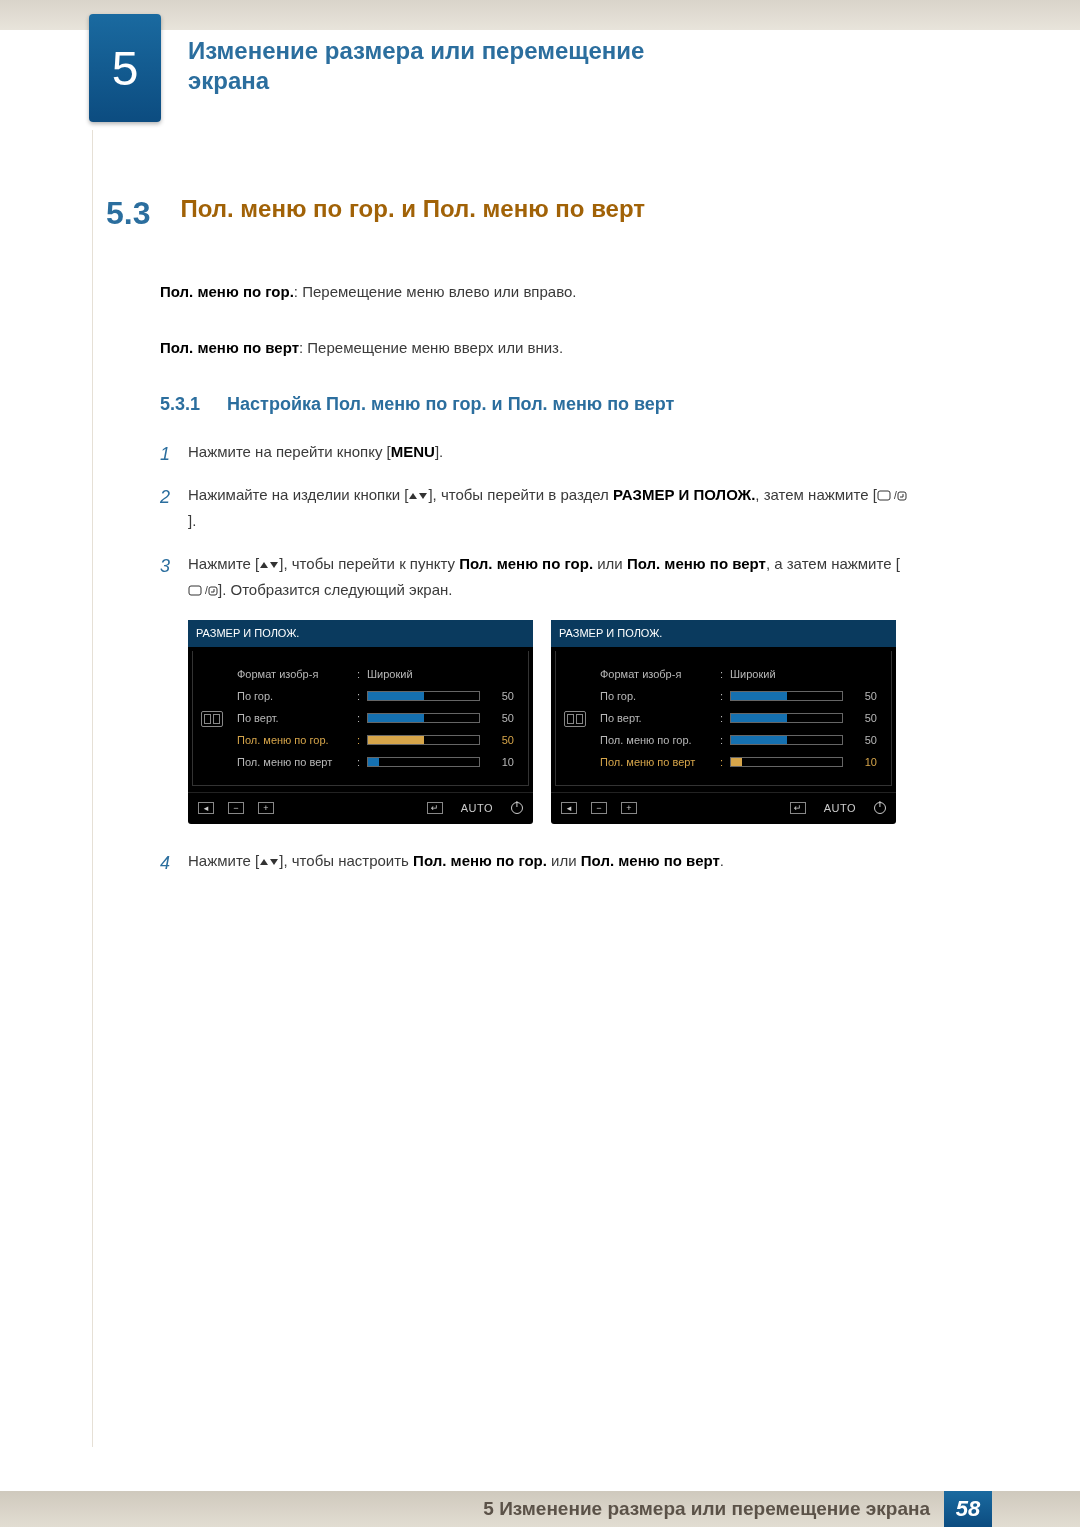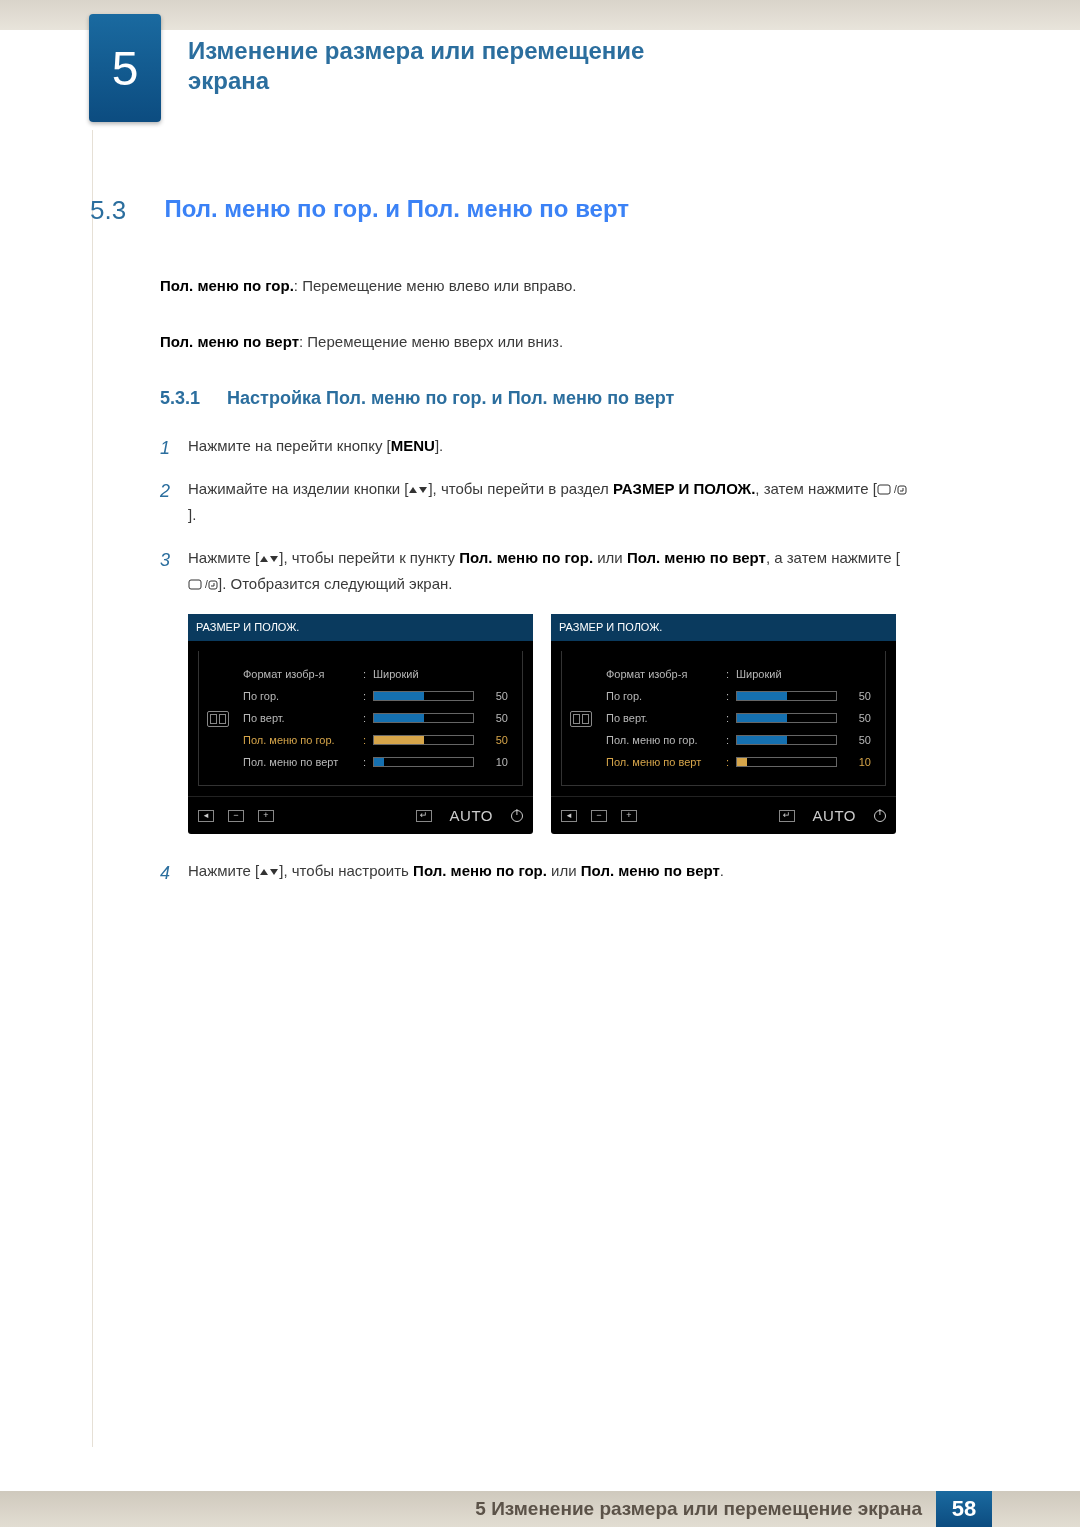--- a/index.html
+++ b/index.html
@@ -44,26 +44,27 @@
   .content {
     position: absolute;
     left: 90px;
     top: 195px;
     width: 820px;
   }
   .section-num {
     display: inline-block;
     width: 70px;
     color: #2b6e9e;
-    font-size: 26px;
-    font-weight: normal;
+    font-size: 32px;
+    font-weight: bold;
     vertical-align: top;
+    margin-left: 16px;
   }
   .section-title {
-    color: #3b82f6;
+    color: #a16207;
     font-size: 24px;
     font-weight: bold;
   }
   .section-body {
     margin-left: 70px;
     margin-top: 48px;
     font-size: 15px;
     color: #3a3a3a;
     line-height: 1.6;
   }
@@ -100,21 +101,21 @@
     background: #0a3a5e;
     color: #fff;
     padding: 4px 8px;
     font-size: 11px;
   }
   .osd-body {
     position: relative;
     padding: 12px 14px 12px 44px;
     border: 1px solid #333;
     border-top: none;
-    margin: 10px;
+    margin: 4px;
   }
   .osd-side-icon {
     position: absolute;
     left: 8px; top: 60px;
     width: 22px; height: 16px;
     border: 1px solid #888;
     border-radius: 2px;
     display: flex; align-items: center; justify-content: center;
   }
   .osd-side-icon::before, .osd-side-icon::after {
@@ -149,21 +150,21 @@
     margin-top: 6px;
   }
   .osd-footer-left { display: flex; gap: 14px; }
   .osd-footer-right { display: flex; gap: 18px; align-items: center; }
   .osd-btn {
     width: 16px; height: 12px;
     border: 1px solid #888;
     display: flex; align-items: center; justify-content: center;
     font-size: 9px; color: #ccc;
   }
-  .osd-auto { font-size: 15px; letter-spacing: 0.5px; color: #ccc; }
+  .osd-auto { font-size: 11px; letter-spacing: 0.5px; color: #ccc; }
   .osd-power {
     width: 12px; height: 12px;
     border: 1.2px solid #ccc;
     border-radius: 50%;
     position: relative;
   }
   .osd-power::after {
     content: ""; position: absolute;
     left: 50%; top: -2px; width: 1.2px; height: 6px;
     background: #ccc; transform: translateX(-50%);
@@ -184,26 +185,27 @@
   .bottom-text {
     position: relative;
     align-self: center;
     padding-right: 14px;
     color: #5b5248;
     font-size: 19px;
     font-weight: bold;
   }
   .bottom-num {
     position: relative;
-    width: 56px;
+    width: 48px;
     background: linear-gradient(#1a6aa0,#0c4c80);
     color: #fff;
     display: flex; align-items:center; justify-content:center;
     font-size: 22px; font-weight: bold;
     margin-right: 88px;
+    font-style: italic;
   }
   .left-rule {
     position: absolute;
     left: 92px; top: 130px; bottom: 80px;
     width: 1px; background: #e6e0d6;
   }
 </style>
 </head>
 <body>
 

